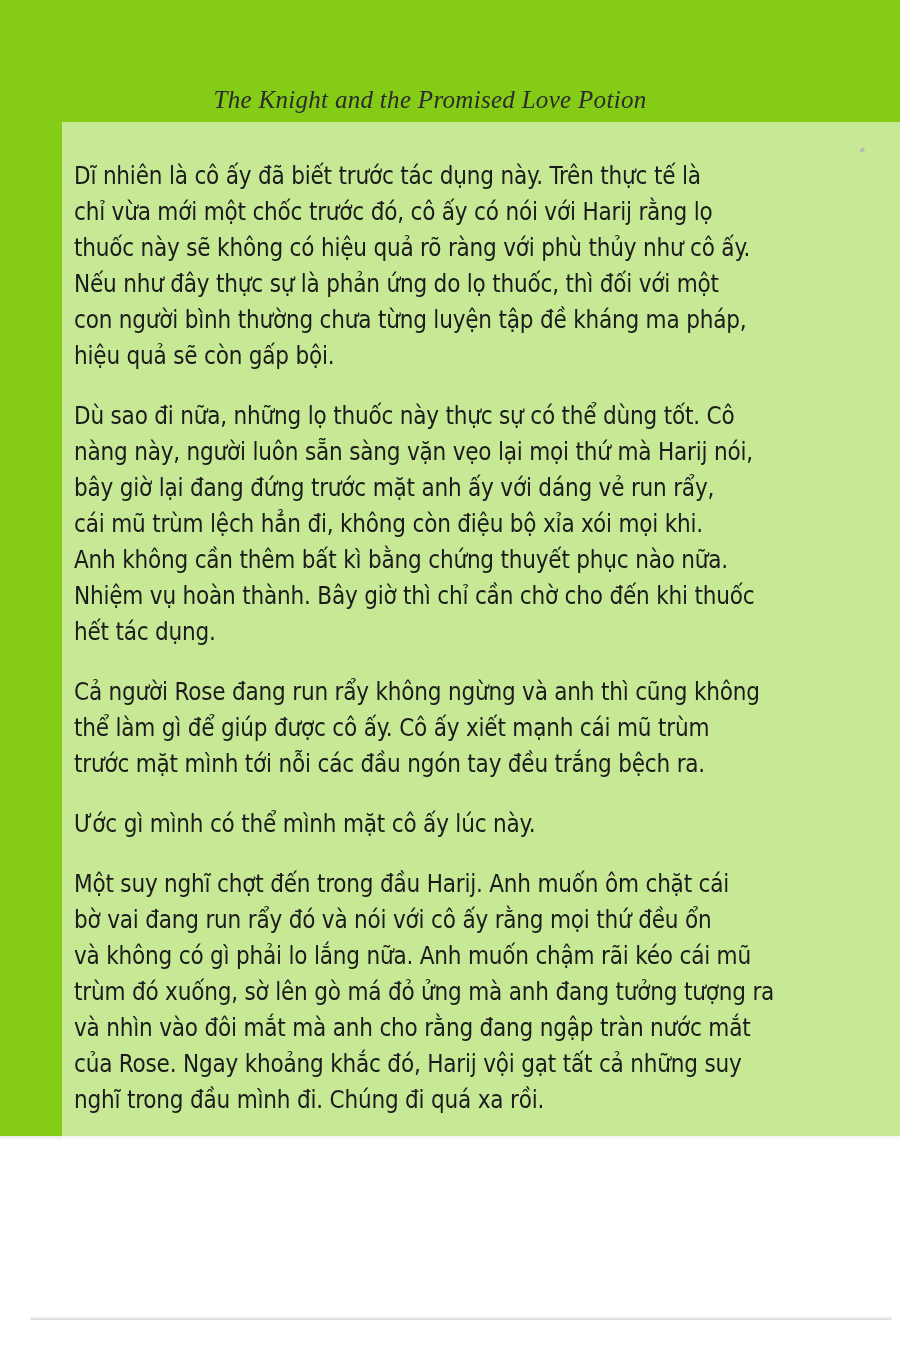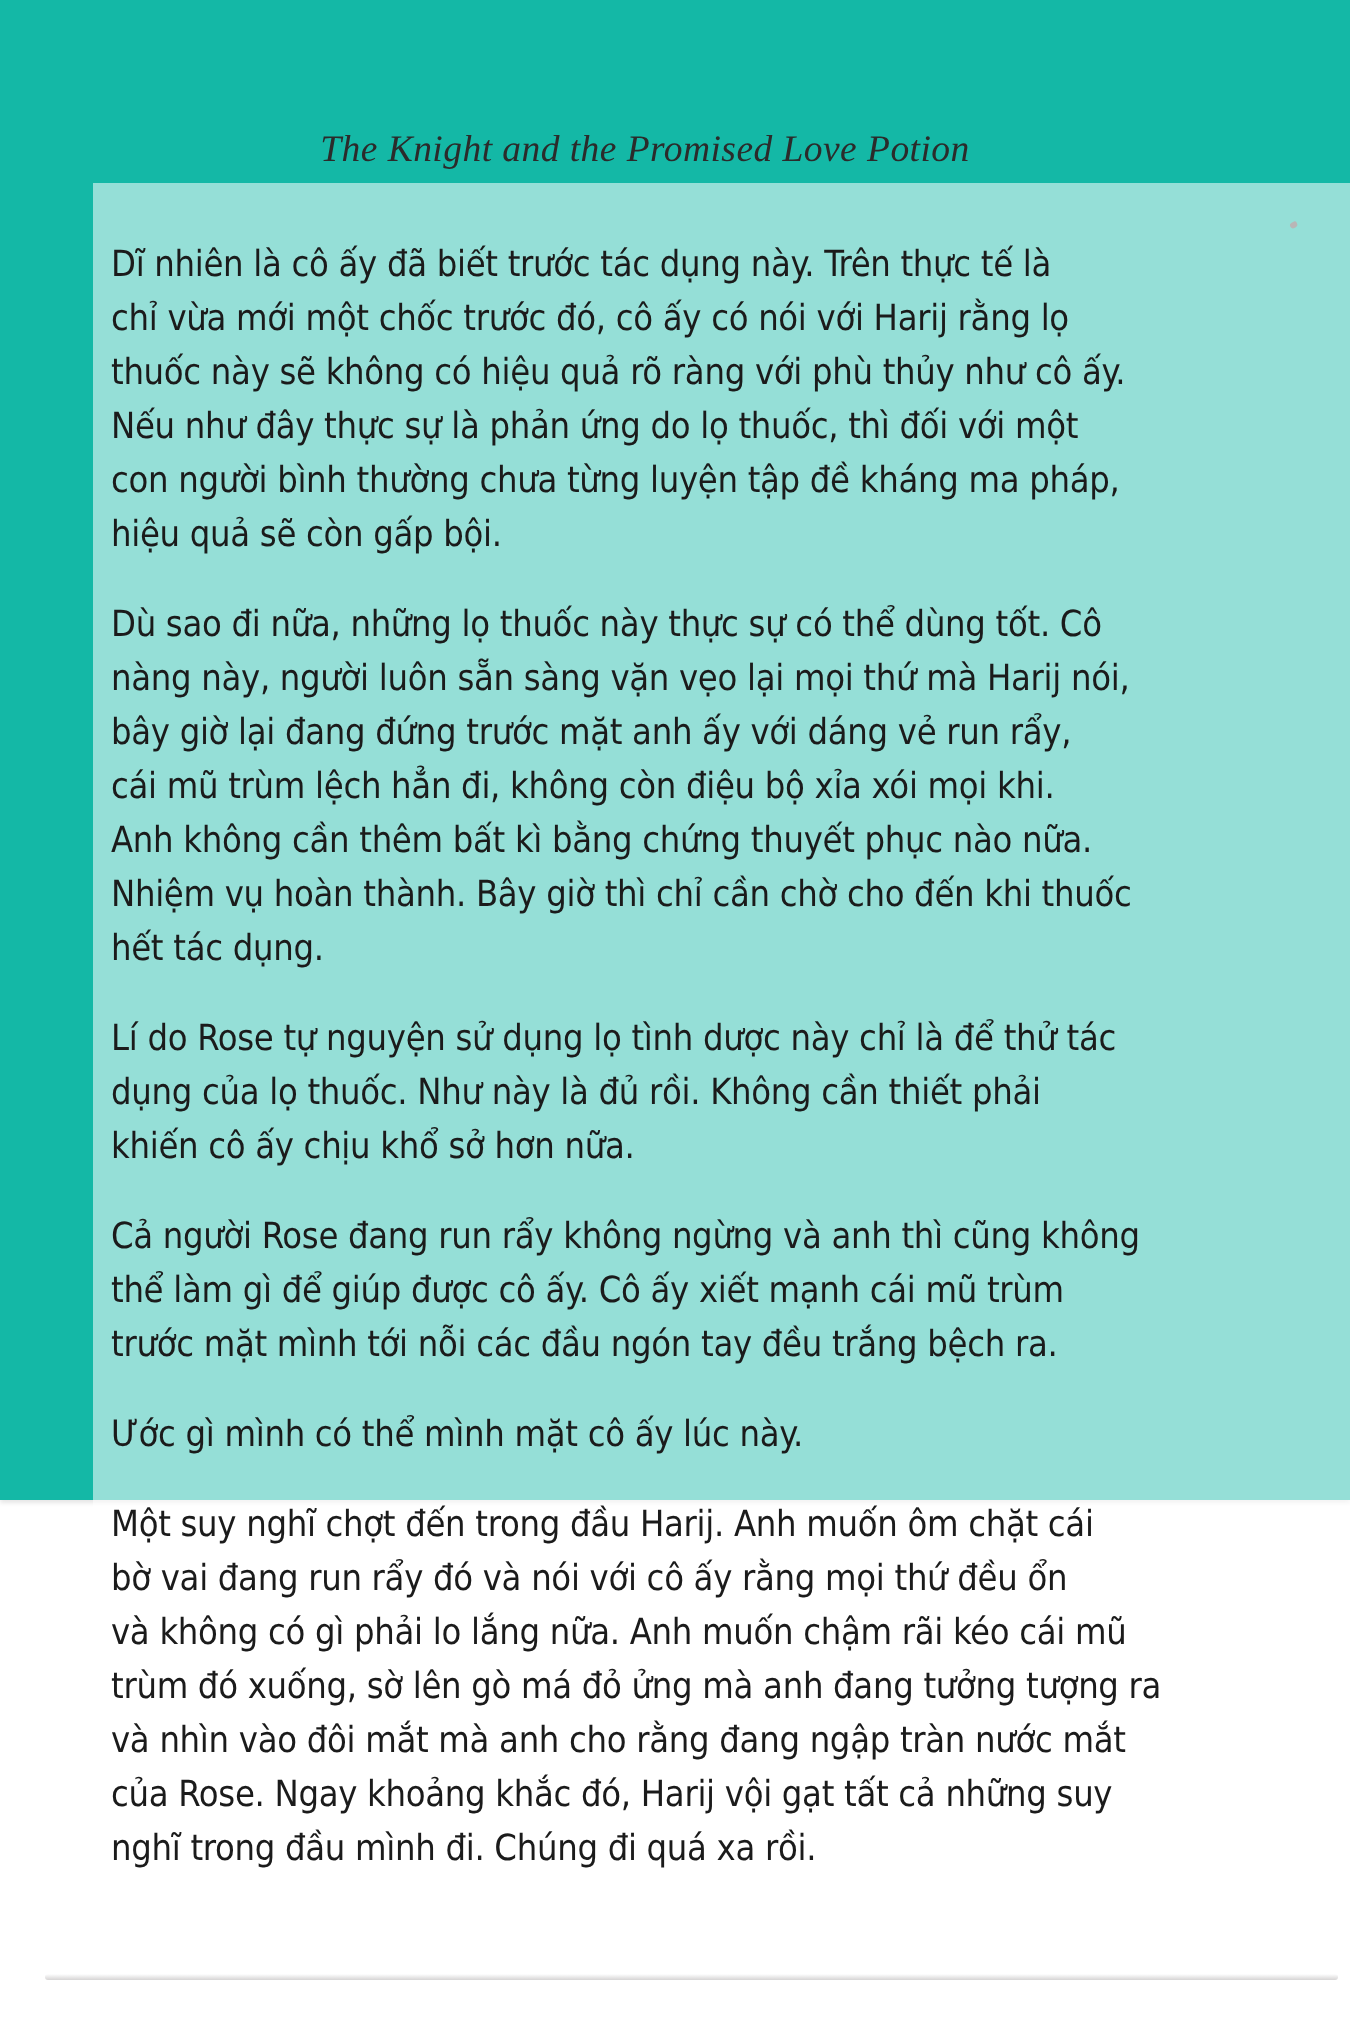--- a/index.html
+++ b/index.html
@@ -14,22 +14,22 @@
     background: #ffffff;
     overflow: hidden;
     font-family: "Liberation Sans", sans-serif;
   }
   
   .page {
     position: absolute;
     left: 0;
     top: 0;
     width: 900px;
-    height: 1000px;
-    background: #14b8a6;
+    height: 1136px;
+    background: #84cc16;
     box-shadow: 0 2px 3px rgba(0,0,0,0.10);
   }
   
   .scan-band {
     position: absolute;
     left: 62px;
     top: 122px;
     right: 0;
     height: 1190px;
     background: rgba(255,255,255,0.55);
@@ -103,23 +103,20 @@
 Nếu như đây thực sự là phản ứng do lọ thuốc, thì đối với một
 con người bình thường chưa từng luyện tập đề kháng ma pháp,
 hiệu quả sẽ còn gấp bội.</p>
       <p class="para">Dù sao đi nữa, những lọ thuốc này thực sự có thể dùng tốt. Cô
 nàng này, người luôn sẵn sàng vặn vẹo lại mọi thứ mà Harij nói,
 bây giờ lại đang đứng trước mặt anh ấy với dáng vẻ run rẩy,
 cái mũ trùm lệch hẳn đi, không còn điệu bộ xỉa xói mọi khi.
 Anh không cần thêm bất kì bằng chứng thuyết phục nào nữa.
 Nhiệm vụ hoàn thành. Bây giờ thì chỉ cần chờ cho đến khi thuốc
 hết tác dụng.</p>
-      <p class="para">Lí do Rose tự nguyện sử dụng lọ tình dược này chỉ là để thử tác
-dụng của lọ thuốc. Như này là đủ rồi. Không cần thiết phải
-khiến cô ấy chịu khổ sở hơn nữa.</p>
       <p class="para">Cả người Rose đang run rẩy không ngừng và anh thì cũng không
 thể làm gì để giúp được cô ấy. Cô ấy xiết mạnh cái mũ trùm
 trước mặt mình tới nỗi các đầu ngón tay đều trắng bệch ra.</p>
       <p class="para italic">Ước gì mình có thể mình mặt cô ấy lúc này.</p>
       <p class="para">Một suy nghĩ chợt đến trong đầu Harij. Anh muốn ôm chặt cái
 bờ vai đang run rẩy đó và nói với cô ấy rằng mọi thứ đều ổn
 và không có gì phải lo lắng nữa. Anh muốn chậm rãi kéo cái mũ
 trùm đó xuống, sờ lên gò má đỏ ửng mà anh đang tưởng tượng ra
 và nhìn vào đôi mắt mà anh cho rằng đang ngập tràn nước mắt
 của Rose. Ngay khoảng khắc đó, Harij vội gạt tất cả những suy

